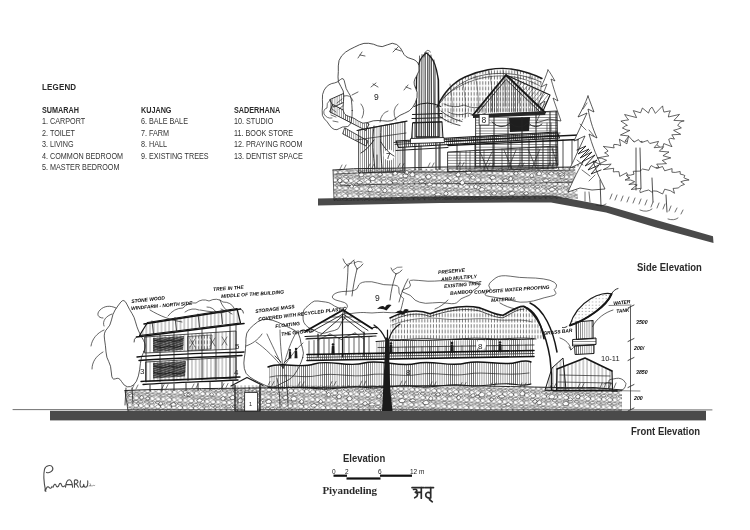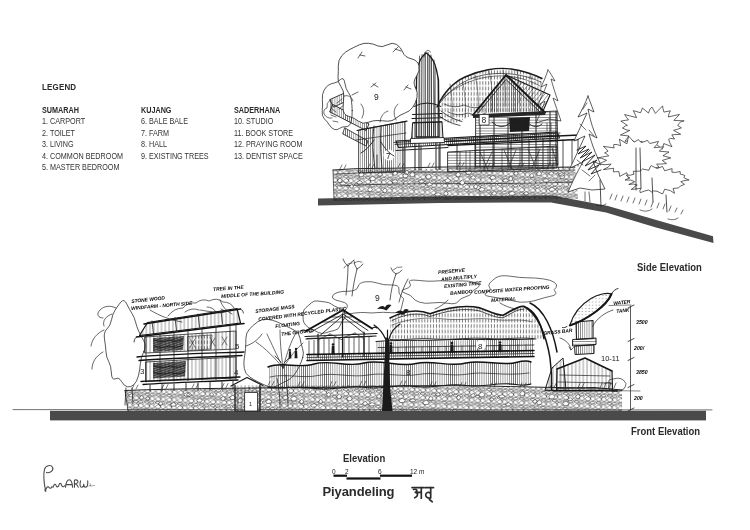--- a/index.html
+++ b/index.html
@@ -37,21 +37,21 @@
 
 <div class="t cx b" style="left:631px;top:424.5px;font-size:11.3px;">Front Elevation</div>
 
 <div class="t cx b" style="left:343px;top:451.5px;font-size:11.3px;">Elevation</div>
 
 <div class="t" style="left:332px;top:467.5px;font-size:6.5px;color:#222;">0</div>
 <div class="t" style="left:345px;top:467.5px;font-size:6.5px;color:#222;">2</div>
 <div class="t" style="left:378px;top:467.5px;font-size:6.5px;color:#222;">6</div>
 <div class="t" style="left:410px;top:467.5px;font-size:6.5px;color:#222;">12 m</div>
 
-<div class="t b" style="left:322.5px;top:484px;font-size:13px;letter-spacing:-0.1px;color:#2b2b2b;">Piyandeling</div>
+<div class="t b" style="left:322.5px;top:484px;font-size:11px;letter-spacing:-0.1px;color:#2b2b2b;font-family:Liberation Serif, serif;">Piyandeling</div>
 
 <div class="t" style="left:131px;top:298.5px;font-size:4.9px;font-style:italic;color:#000;font-weight:bold;transform:rotate(-6deg);">STONE WOOD</div>
 <div class="t" style="left:131px;top:305.5px;font-size:4.9px;font-style:italic;color:#000;font-weight:bold;transform:rotate(-5deg);">WINDFARM - NORTH SIDE</div>
 
 <div class="t" style="left:213px;top:287px;font-size:4.9px;font-style:italic;color:#000;font-weight:bold;transform:rotate(-4deg);">TREE IN THE</div>
 <div class="t" style="left:221px;top:293.5px;font-size:4.9px;font-style:italic;color:#000;font-weight:bold;transform:rotate(-4deg);">MIDDLE OF THE BUILDING</div>
 
 <div class="t" style="left:255px;top:309px;font-size:4.9px;font-style:italic;color:#000;font-weight:bold;transform:rotate(-7deg);">STORAGE MASS</div>
 <div class="t" style="left:258px;top:316.5px;font-size:4.9px;font-style:italic;color:#000;font-weight:bold;transform:rotate(-7deg);">COVERED WITH RECYCLED PLASTIC</div>
 <div class="t" style="left:275px;top:324px;font-size:4.9px;font-style:italic;color:#000;font-weight:bold;transform:rotate(-7deg);">FLOATING</div>

